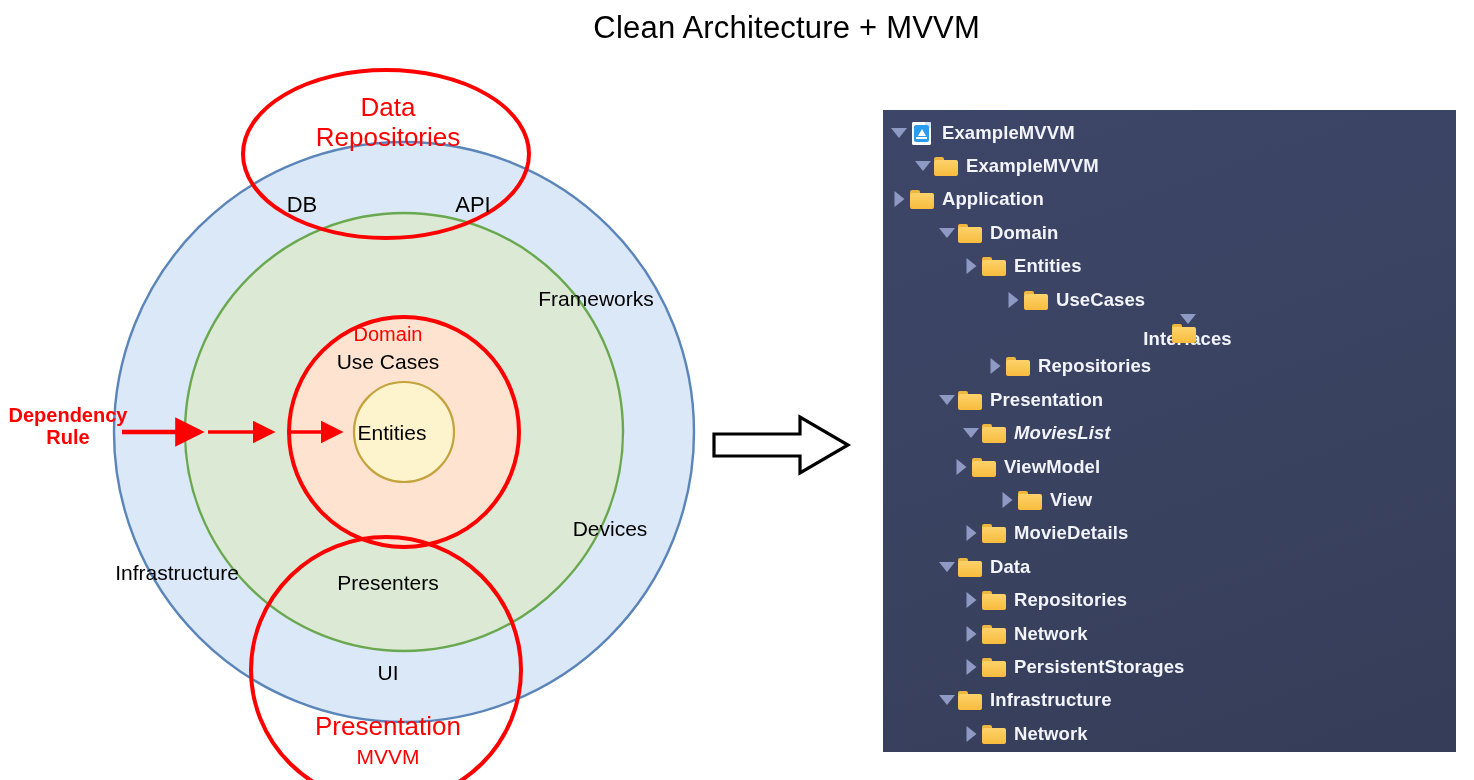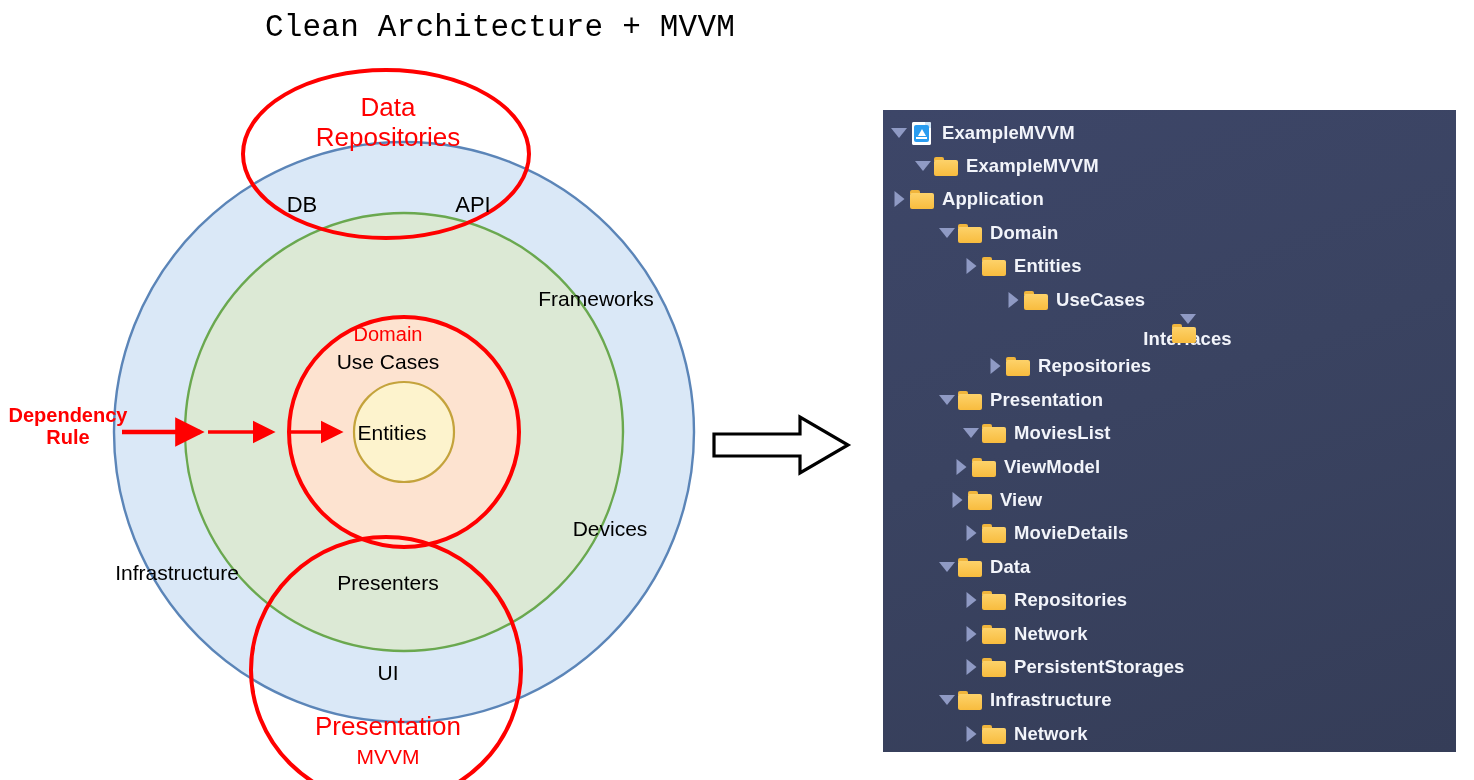--- a/index.html
+++ b/index.html
@@ -13,27 +13,26 @@
     position: relative;
     overflow: hidden;
     font-family: "Liberation Sans", sans-serif;
     -webkit-font-smoothing: antialiased;
   }
 
   
   #page-title {
     position: absolute;
     top: 10px;
-    left: 10px;
+    left: 0;
     width: 980px;
-    text-align: center;
+    text-align: right;
     font-size: 31px;
     color: #000000;
     letter-spacing: 0.2px;
-    font-family: Liberation Mono, monospace;
   }
 
   
   #diagram {
     position: absolute;
     left: 0;
     top: 60px;
     width: 880px;
     height: 720px;
   }
@@ -323,41 +322,41 @@
       <div class="tree-row" style="padding-left: 54px;">
         <span class="disclosure open"></span>
         <span class="row-icon">
           <span class="folder-ico">
             <span class="tab"></span>
             <span class="body"></span>
           </span>
         </span>
         <span class="row-label">Presentation</span>
       </div>
-      <div class="tree-row" style="padding-left: 78px;">
+      <div class="tree-row" style="padding-left: 78px; font-style: italic;">
         <span class="disclosure open"></span>
         <span class="row-icon">
           <span class="folder-ico">
             <span class="tab"></span>
             <span class="body"></span>
           </span>
         </span>
         <span class="row-label">MoviesList</span>
       </div>
       <div class="tree-row" style="padding-left: 68px;">
         <span class="disclosure closed"></span>
         <span class="row-icon">
           <span class="folder-ico">
             <span class="tab"></span>
             <span class="body"></span>
           </span>
         </span>
         <span class="row-label">ViewModel</span>
       </div>
-      <div class="tree-row" style="padding-left: 64px; text-align: center;">
+      <div class="tree-row" style="padding-left: 114px; text-align: center;">
         <span class="disclosure closed"></span>
         <span class="row-icon">
           <span class="folder-ico">
             <span class="tab"></span>
             <span class="body"></span>
           </span>
         </span>
         <span class="row-label">View</span>
       </div>
       <div class="tree-row" style="padding-left: 78px;">

